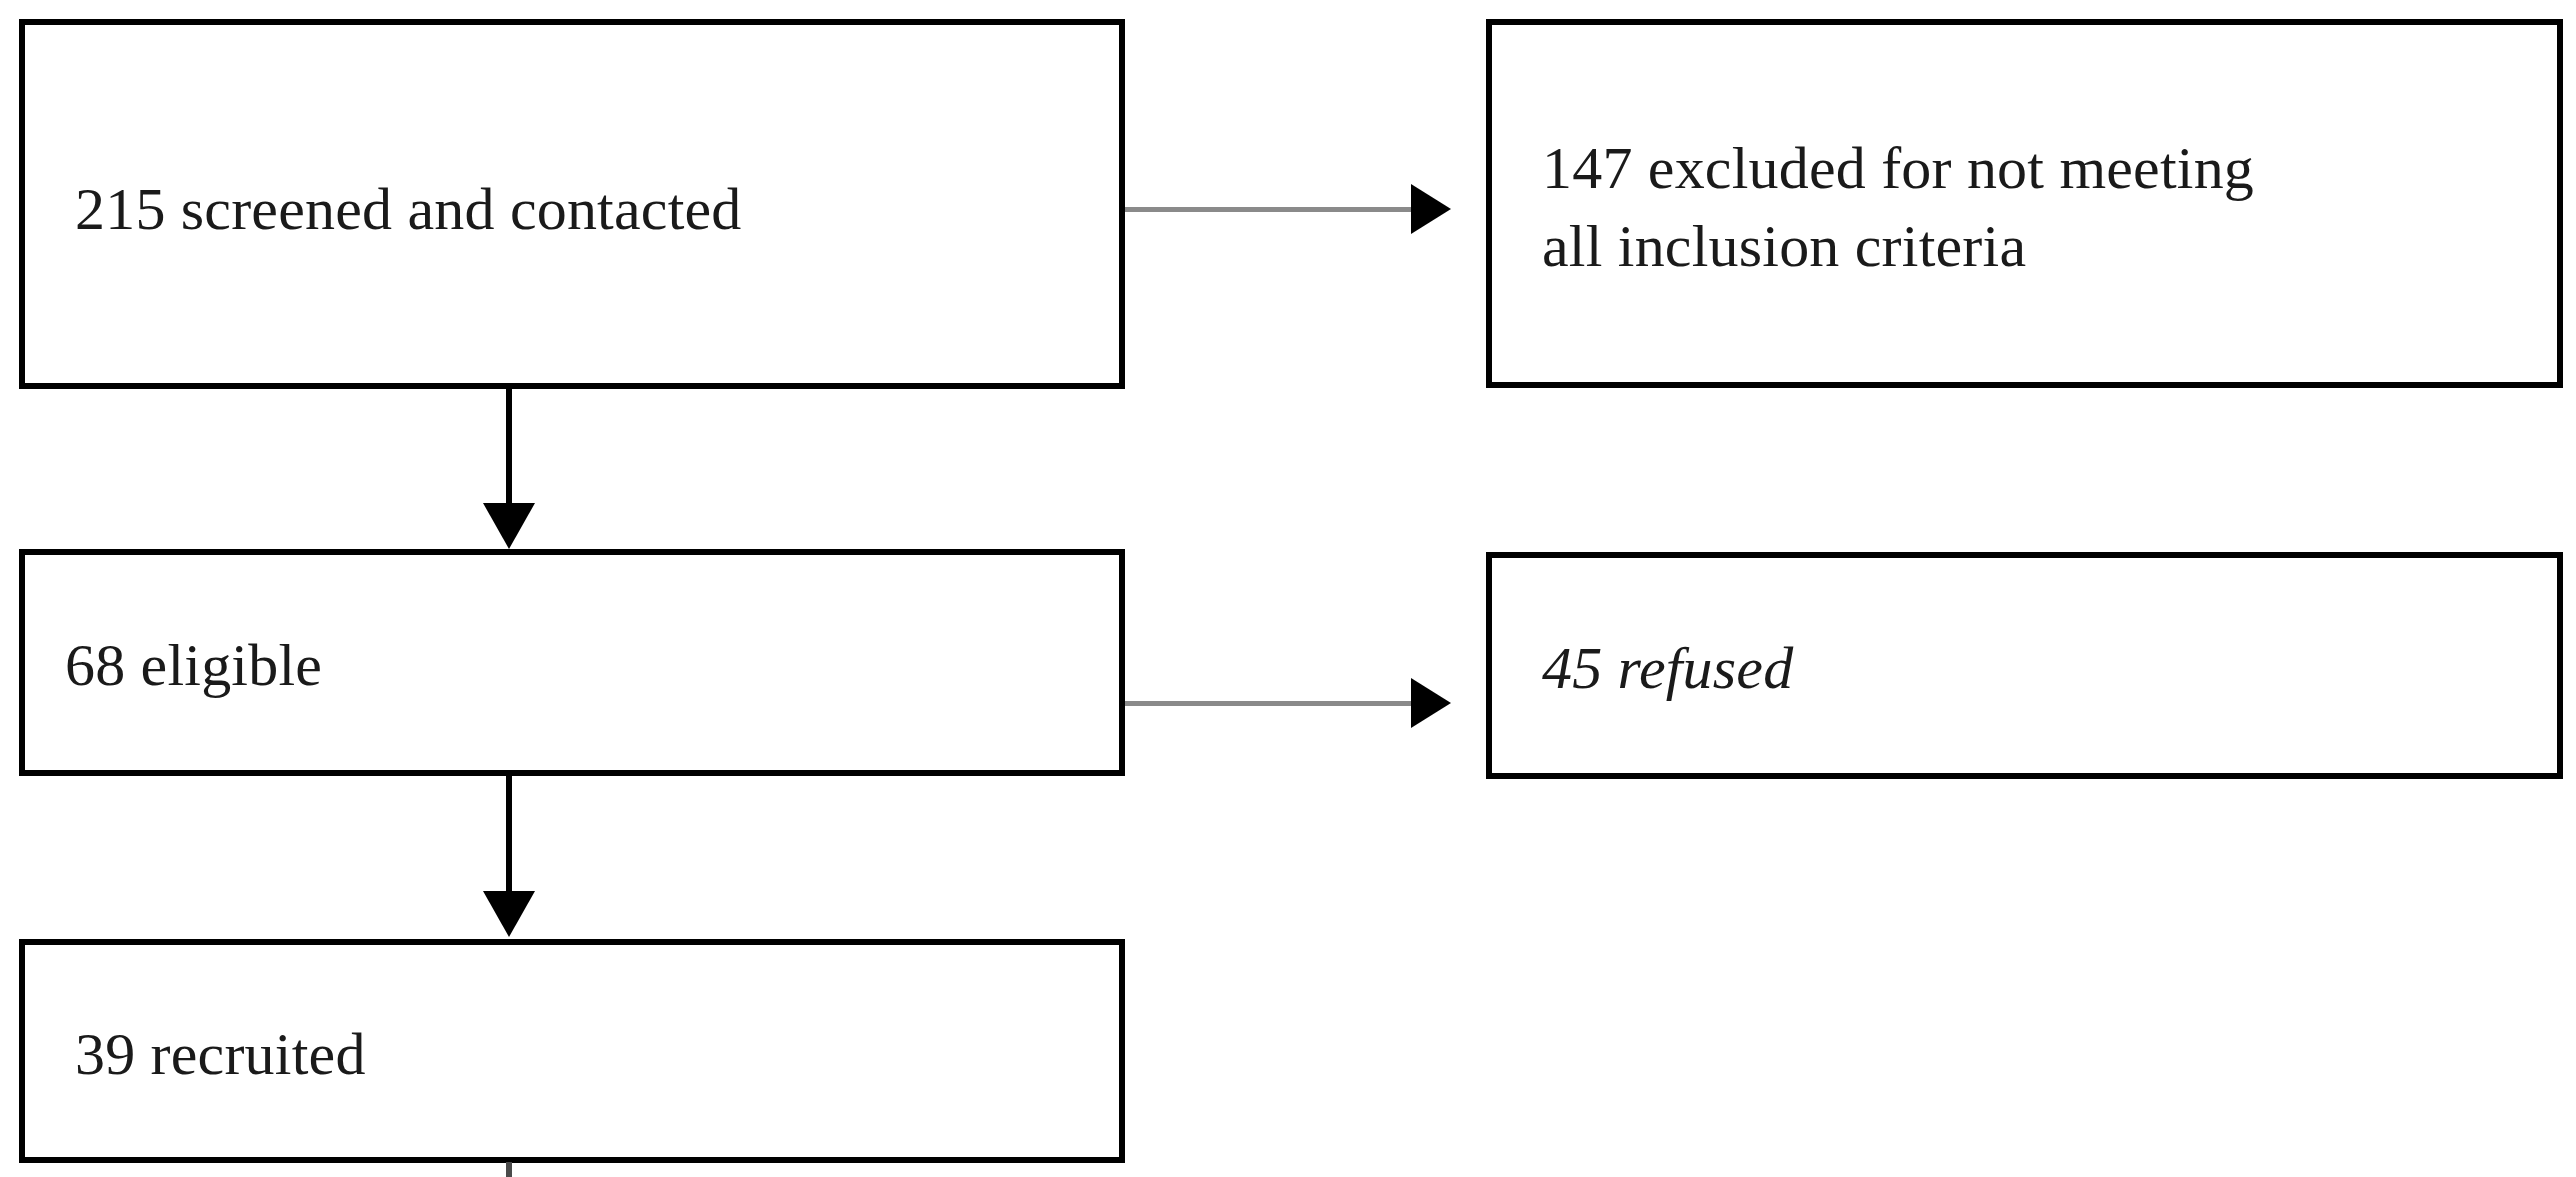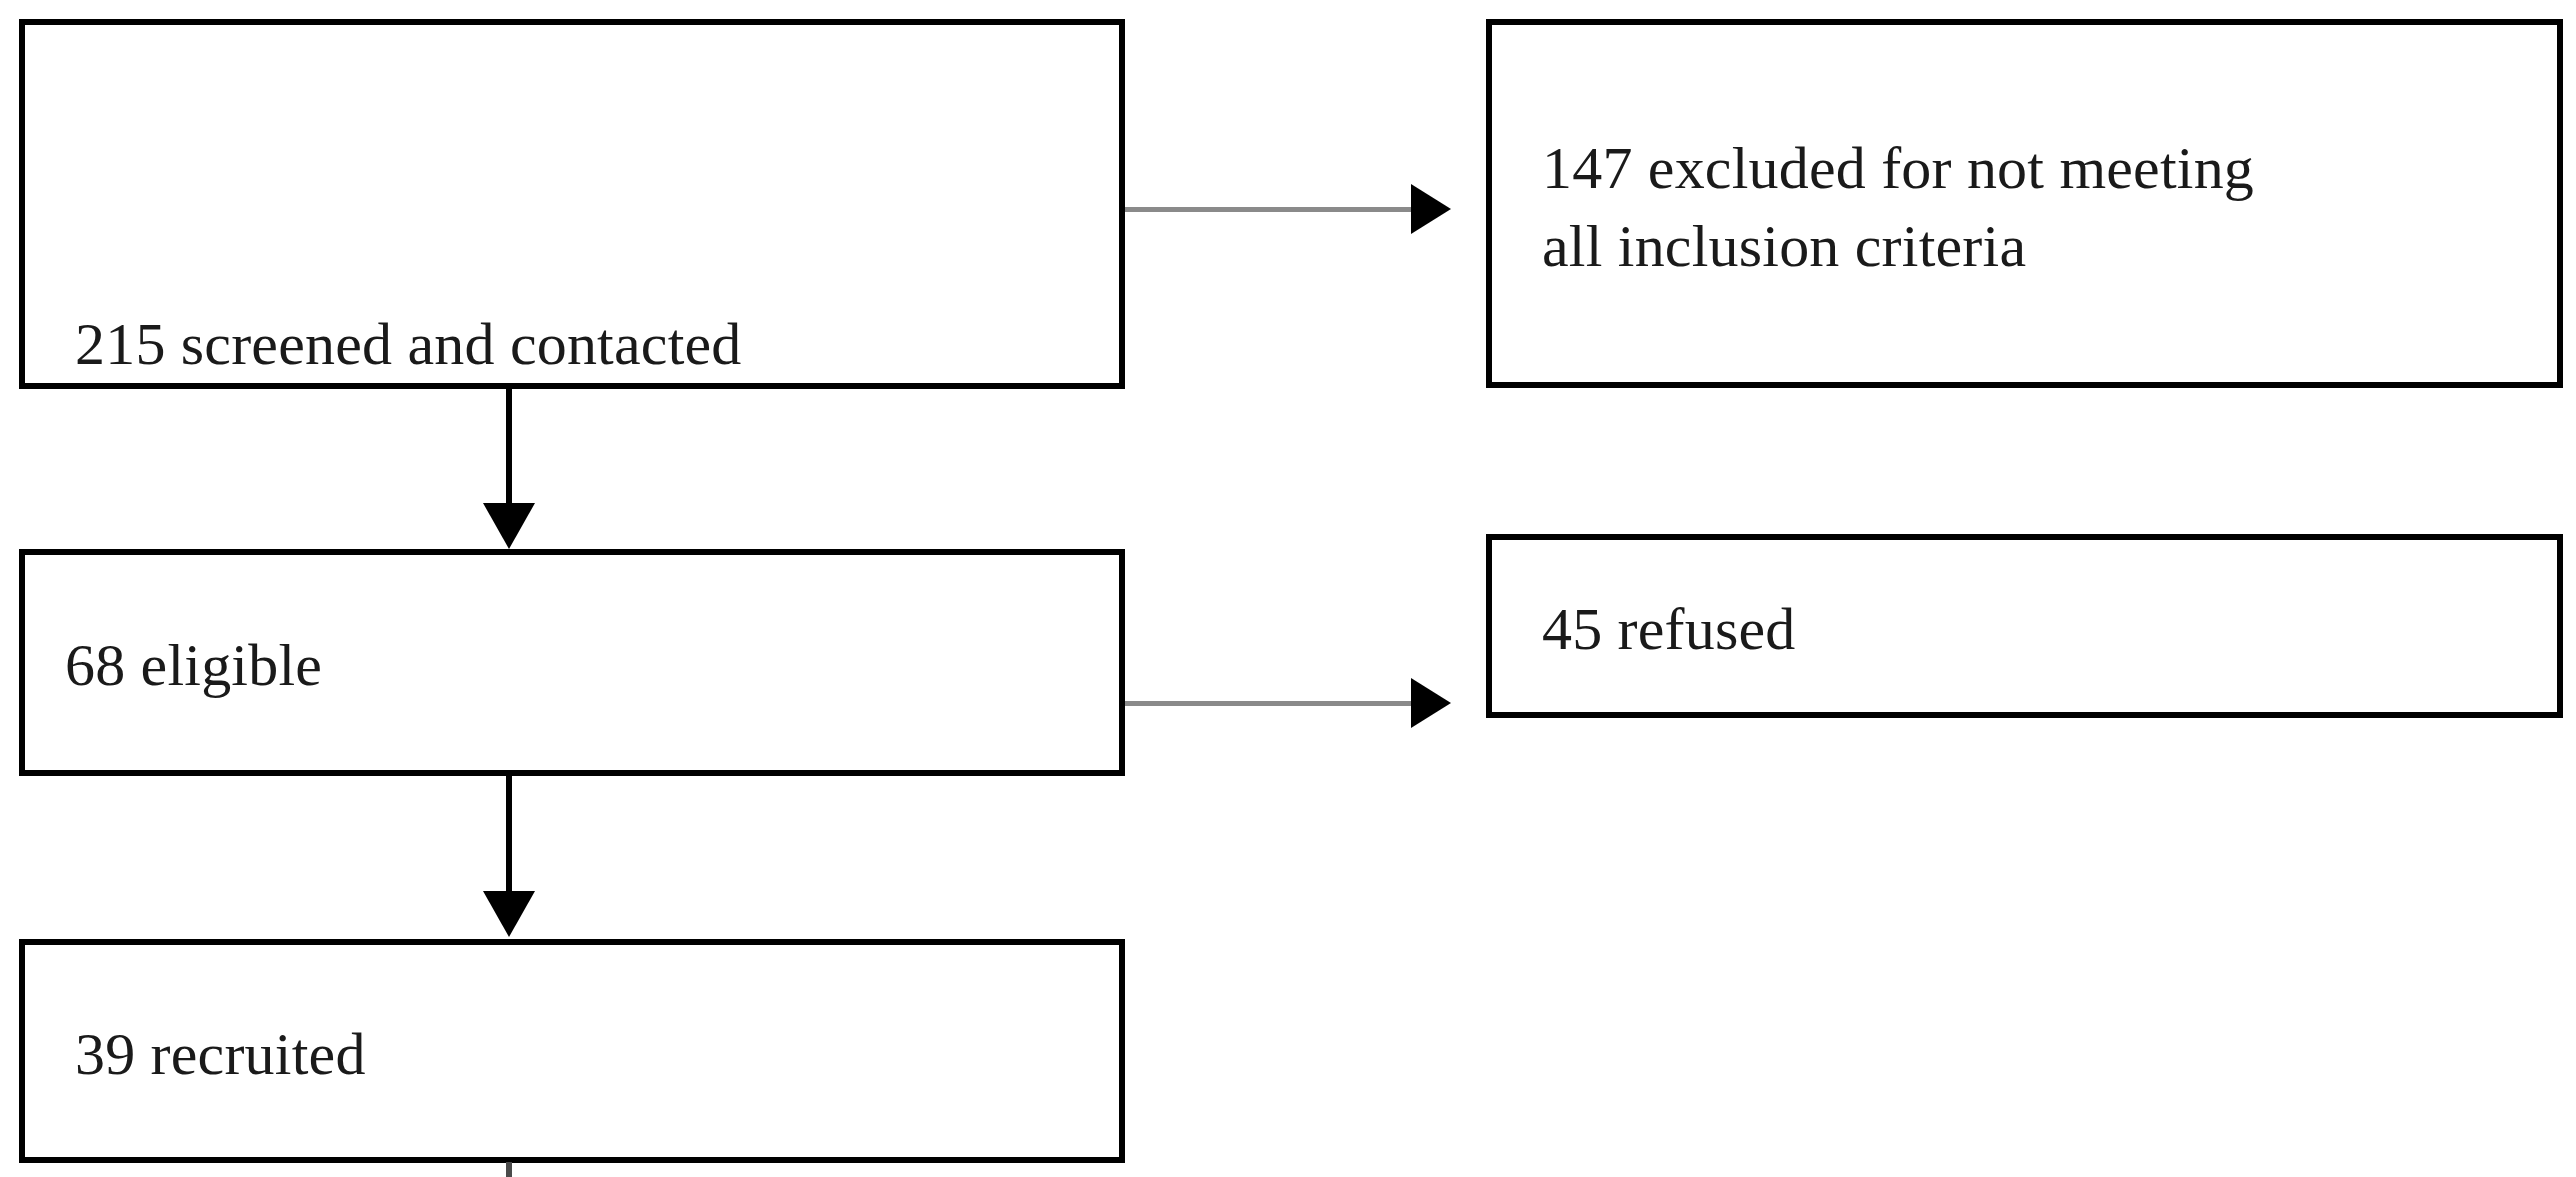--- a/index.html
+++ b/index.html
@@ -35,24 +35,24 @@
     line-height: 1.30;
     color: #1a1a1a;
     white-space: pre-line;
     letter-spacing: 0.2px;
     padding-left: 50px;
     padding-right: 17.3px;
     font-family: "Liberation Serif", "DejaVu Serif", serif;
   }
 
   
-  #box-screened   { left: 19px;   top: 19px;   width: 1106px; height: 370px; justify-content: flex-end; }
+  #box-screened   { left: 19px;   top: 19px;   width: 1106px; height: 370px; }
   #box-excluded   { left: 1486px; top: 19px;   width: 1077px; height: 369px; }
   #box-eligible   { left: 19px;   top: 549px;  width: 1106px; height: 227px; }
-  #box-refused    { left: 1486px; top: 534px;  width: 1077px; height: 184px; }
+  #box-refused    { left: 1486px; top: 552px;  width: 1077px; height: 227px; font-style: italic; }
   #box-recruited  { left: 19px;   top: 939px;  width: 1106px; height: 224px; }
 
   
   #box-screened  .box-label { margin-top: 9.6px; }
   #box-excluded  .box-label { margin-top: 7.7px; }
   #box-eligible  .box-label { margin-top: 5.8px; padding-left: 40px; }
   #box-refused   .box-label { margin-top: 5.8px; }
   #box-recruited .box-label { margin-top: 5.8px; }
 
   

